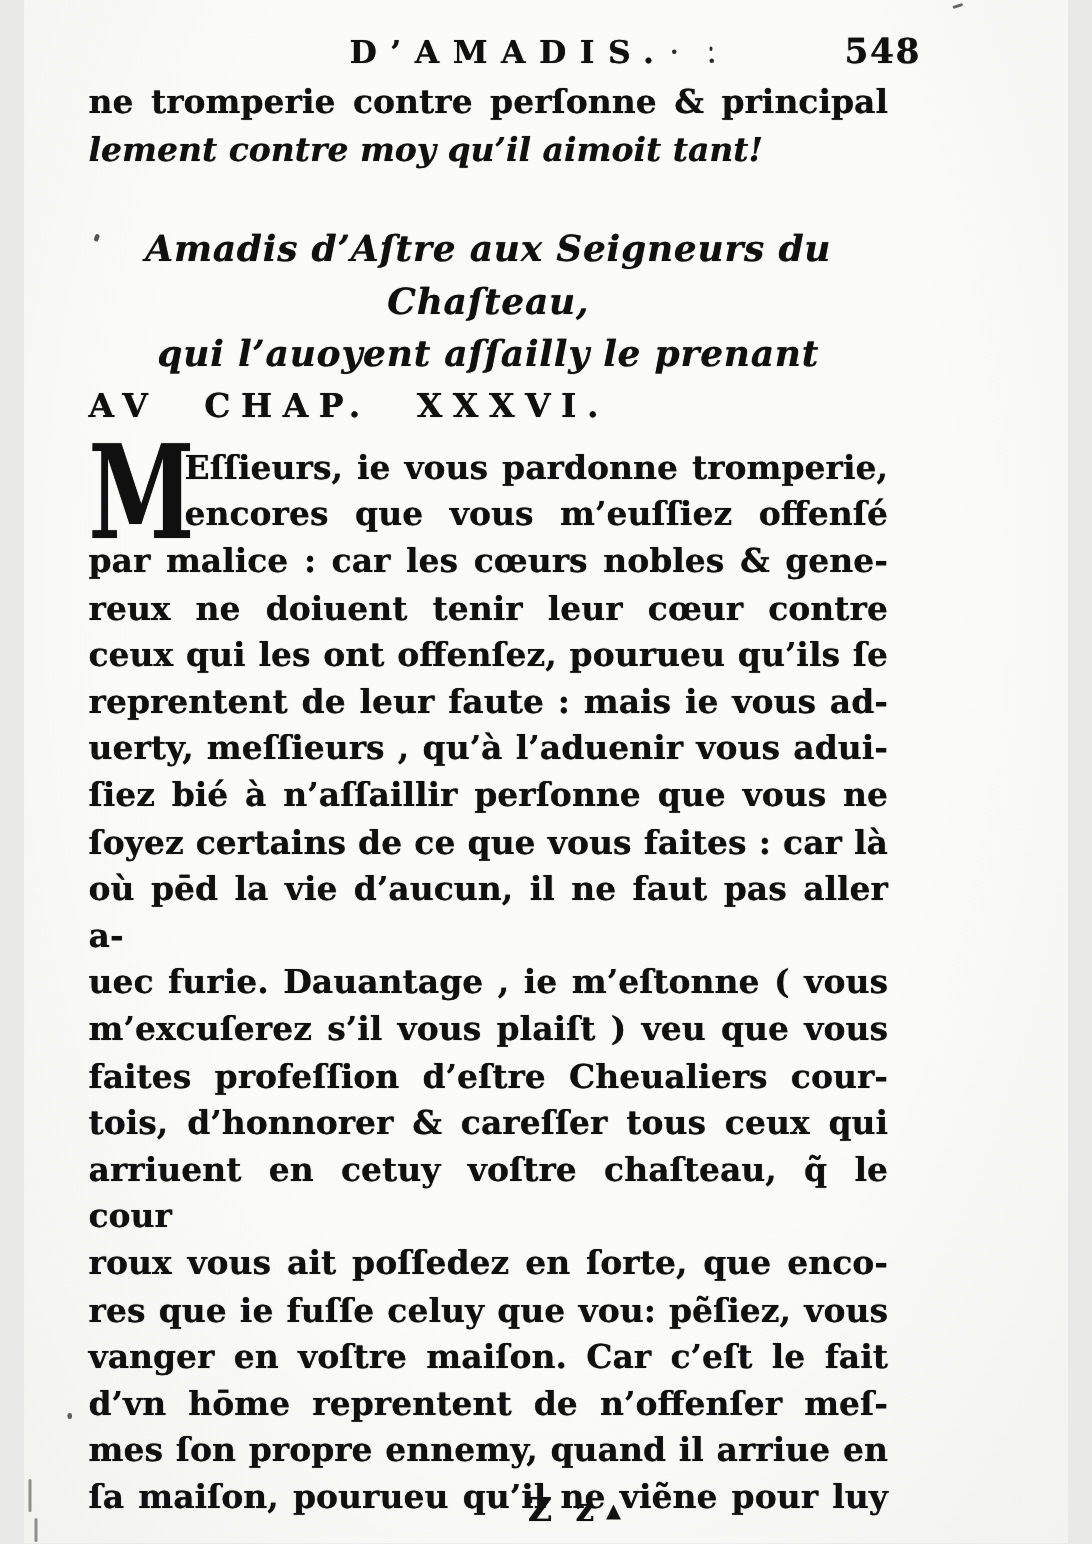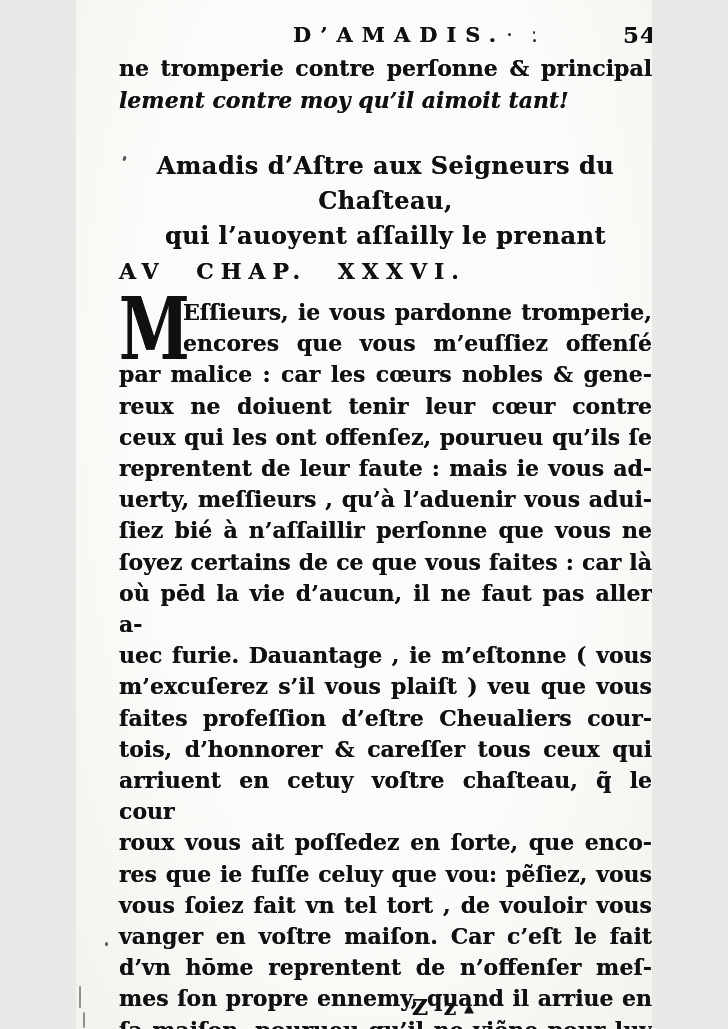--- a/index.html
+++ b/index.html
@@ -1,18 +1,18 @@
 <!DOCTYPE html>
 <html><head>
 <meta charset="utf-8">
 <style>
   html,body{margin:0;padding:0;background:#e8e8e6;}
   .page{
     position:relative;
-    width:576px;height:1029px;
+    width:696px;height:1029px;
     margin:0 auto;
     background:radial-gradient(ellipse at 50% 38%, #fbfbf9 55%, #f2f2ef 100%);
     overflow:hidden;
     font-family:"DejaVu Serif","Liberation Serif",serif;
     color:#101010;
   }
   .ink{ text-shadow:0 0 0.6px rgba(10,10,10,0.75); }
 
   
   .running-title{
@@ -26,21 +26,21 @@
 
   
   .col{ position:absolute; left:43px; width:533px; }
 
   .intro{ top:52px; font-size:22px; font-weight:700; line-height:32px; }
   .line{ text-align:justify; text-align-last:justify; white-space:normal; }
   .line.short{ text-align-last:left;font-style:italic; }
 
   .section-heading{
     top:148px; text-align:center;
-    font-weight:700;
+    font-style:italic; font-weight:700;
     font-size:24px; line-height:35px;
     letter-spacing:0.5px;
   }
 
   .chapter-heading{
     top:258px; text-align:left;
     font-size:22px; font-weight:700;
     letter-spacing:7px; word-spacing:16px; white-space:nowrap;
   }
 
@@ -127,21 +127,20 @@
       <div class="line">faites profeſſion d’eſtre Cheualiers cour-</div>
 
       <div class="line">tois, d’honnorer &amp; careſſer tous ceux qui</div>
 
       <div class="line">arriuent en cetuy voſtre chaſteau, q̃ le cour</div>
 
       <div class="line">roux vous ait poſſedez en ſorte, que enco-</div>
 
       <div class="line">res que ie fuſſe celuy que vou: pẽſiez, vous</div>
 
-      <div class="line">vous ſoiez fait vn tel tort , de vouloir vous</div>
 
       <div class="line">vanger en voſtre maiſon. Car c’eſt le fait</div>
 
       <div class="line">d’vn hōme reprentent de n’offenſer meſ-</div>
 
       <div class="line">mes ſon propre ennemy, quand il arriue en</div>
 
       <div class="line">ſa maiſon, pourueu qu’il ne viẽne pour luy</div>
     </div>
 

